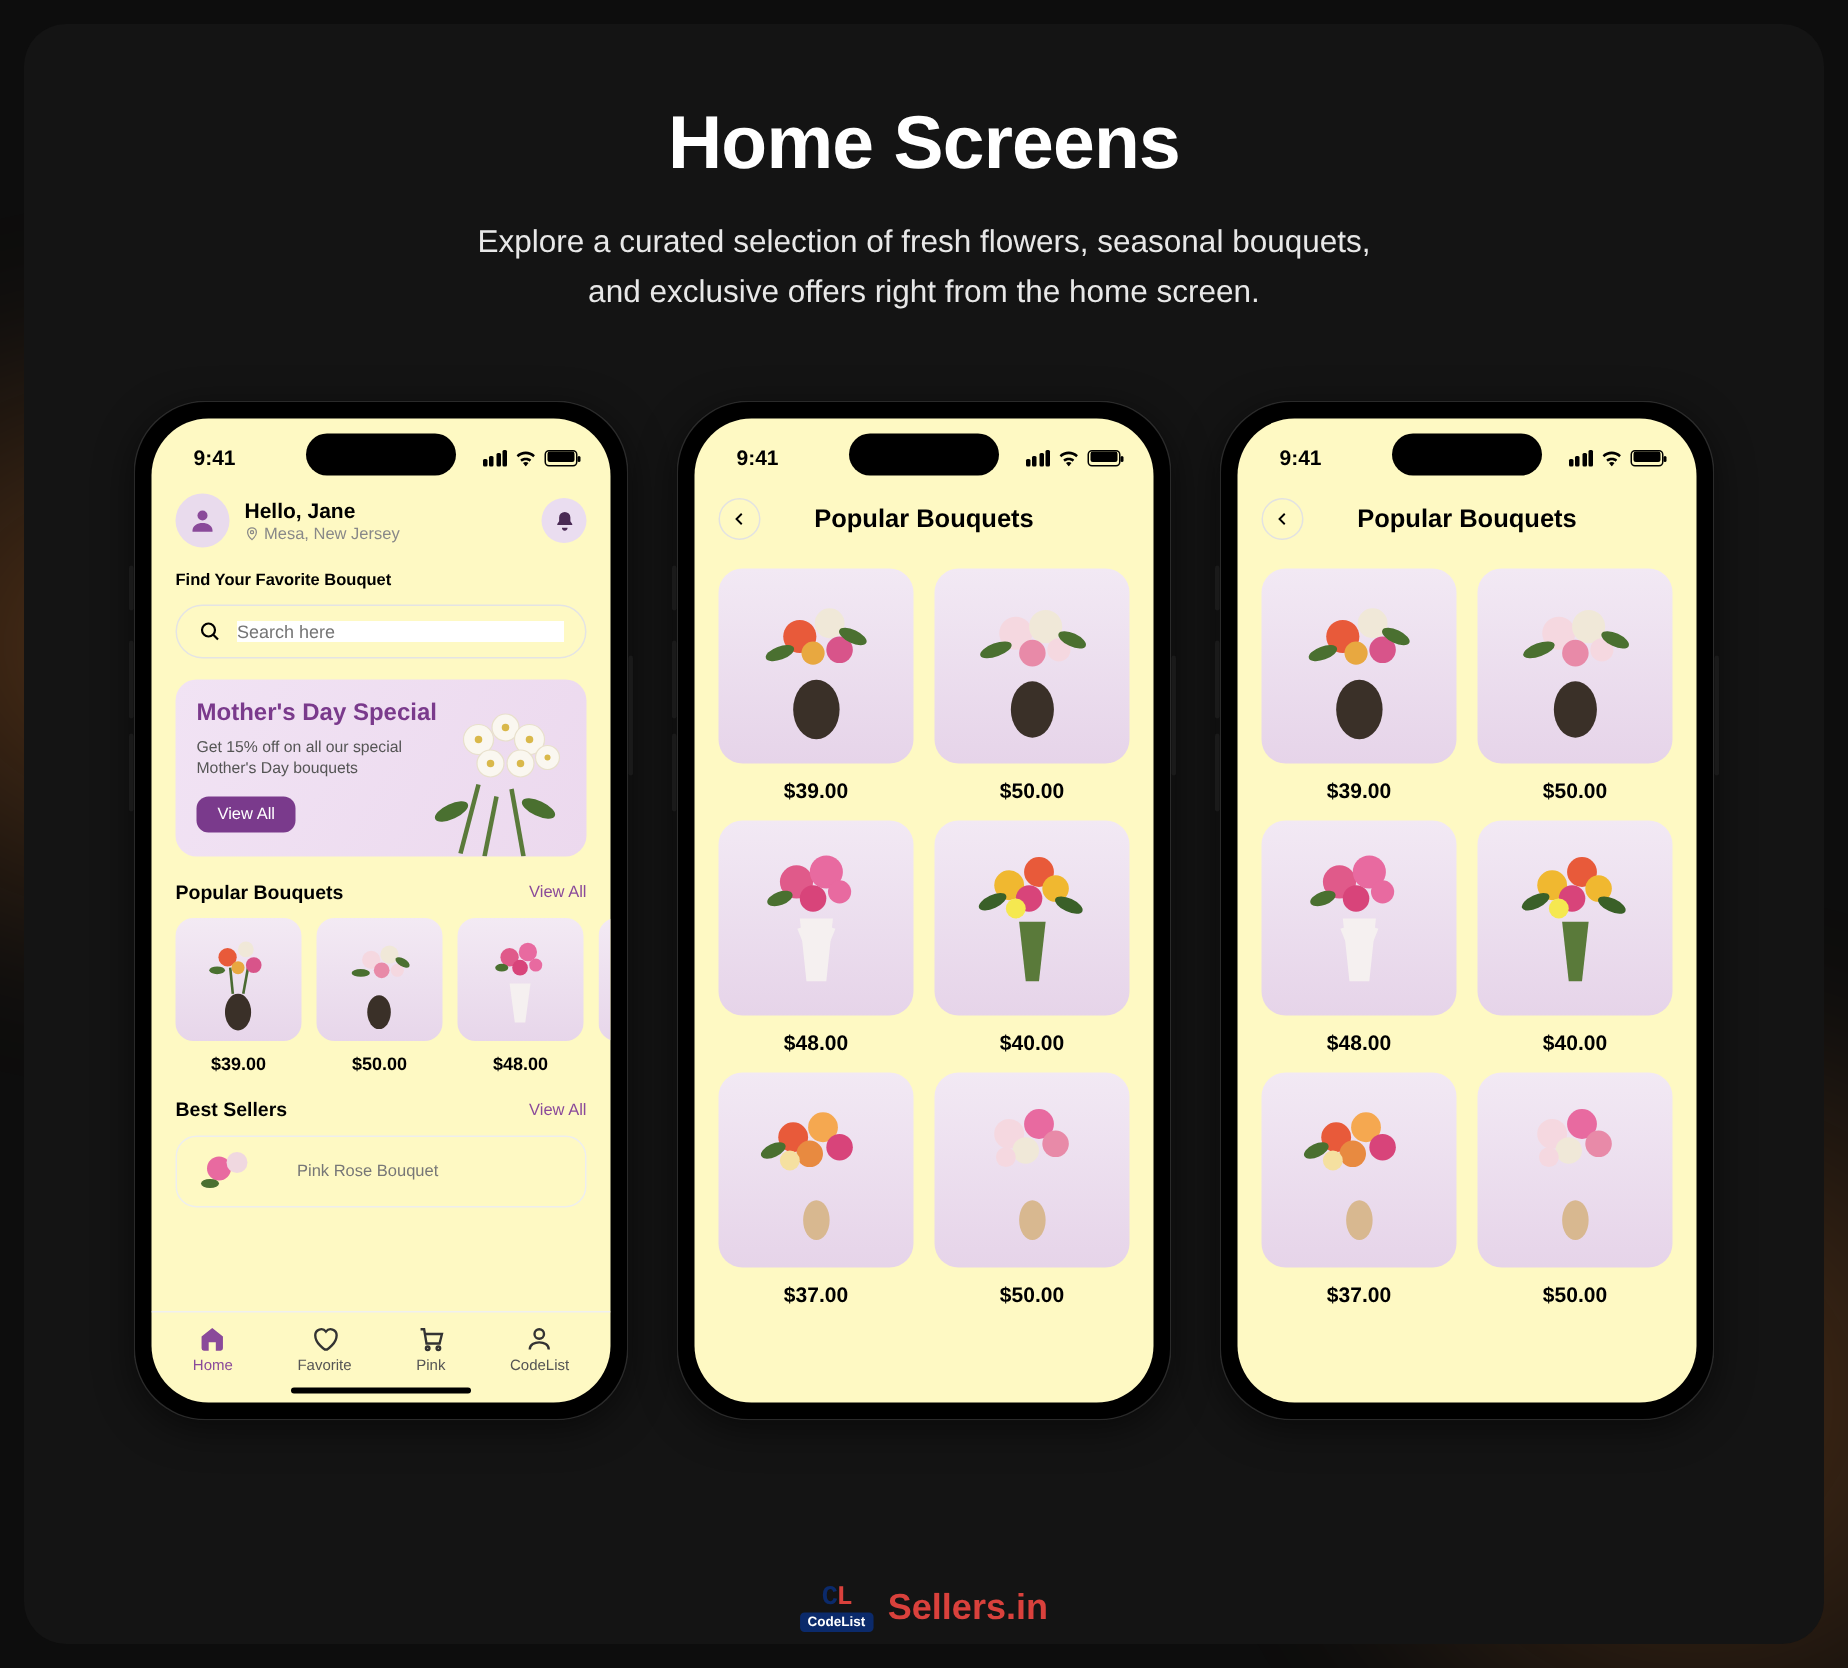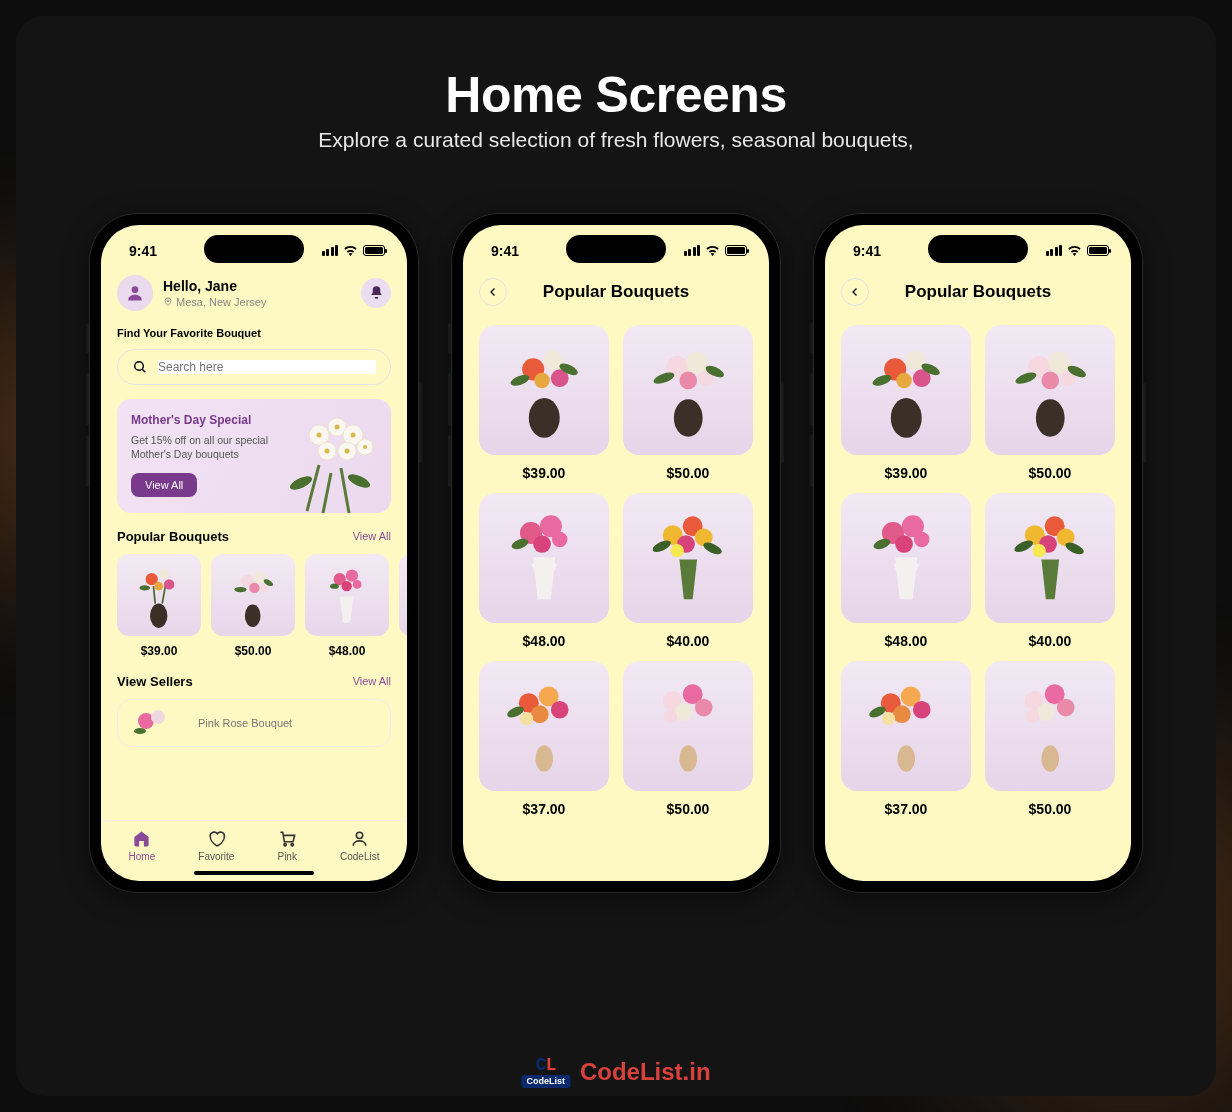--- a/index.html
+++ b/index.html
@@ -39,20 +39,21 @@
     color: #fff;
     font-size: 50px;
     font-weight: 700;
     text-align: center;
     letter-spacing: -0.5px;
   }
   .page-sub {
     color: #e8e8e8;
     font-size: 21px;
     text-align: center;
+    margin-top: 22px;
     line-height: 1.55;
   }
   .phones {
     display: flex;
     justify-content: center;
     gap: 32px;
     margin-top: 56px;
   }
   .phone {
     width: 330px;
@@ -105,21 +106,21 @@
   .userrow { display:flex; align-items:center; gap:10px; margin-top:4px; }
   .avatar { width:36px; height:36px; border-radius:50%; background:#e9dbed; display:flex; align-items:center; justify-content:center; }
   .avatar svg { width:20px; height:20px; }
   .hello { font-size:14px; font-weight:700; }
   .loc { font-size:11px; color:#888; display:flex; align-items:center; gap:3px; margin-top:2px;}
   .bell { margin-left:auto; width:30px; height:30px; border-radius:50%; background:#eaddf0; display:flex; align-items:center; justify-content:center; }
   .h1 { font-size:11px; font-weight:700; margin-top:16px; }
   .search { margin-top:10px; height:36px; border-radius:20px; border:1px solid #e4e4e4; display:flex; align-items:center; padding:0 14px; gap:10px; }
   .search input { border:none; outline:none; font-size:12px; flex:1; color:#333;}
   .banner { margin-top:14px; background:linear-gradient(120deg,#f1e3f4,#ecd9ee); border-radius:14px; padding:14px 14px 16px; position:relative; overflow:hidden; }
-  .banner-title { color:#7a3a8c; font-weight:700; font-size:12px; }
+  .banner-title { color:#7a3a8c; font-weight:700; font-size:16px; }
   .banner-sub { font-size:10.5px; color:#555; margin-top:6px; max-width:140px; line-height:1.35;}
   .viewall-btn { margin-top:12px; background:#7a3a8c; color:#fff; font-size:11px; border:none; padding:6px 14px; border-radius:8px; font-weight:500;}
   .banner-flower { position:absolute; right:0; bottom:0; width:120px; height:110px; }
   .secrow { display:flex; justify-content:space-between; align-items:center; margin-top:16px;}
   .sec-title { font-size:13px; font-weight:700; }
   .sec-link { font-size:11px; color:#8a4a9a; }
   .hscroll { display:flex; gap:10px; margin-top:10px; }
   .prod { width:84px; flex:0 0 84px; }
   .prod .img { width:84px; height:82px; border-radius:12px; background:linear-gradient(#f3eaf4,#e7d6ea); display:flex; align-items:center; justify-content:center; overflow:hidden;}
   .prod .price { font-size:12px; font-weight:600; text-align:center; margin-top:8px;}
@@ -160,20 +161,21 @@
 </head>
 <body>
 
 <div class="glow1"></div>
 <div class="glow2"></div>
 
 <div class="stage">
   <div class="page-title">Home Screens</div>
   <div class="page-sub">
     <span>Explore a curated selection of fresh flowers, seasonal bouquets,</span><br>
+    <span>and exclusive offers right from the home screen.</span>
   </div>
 
   <div class="phones">
 
     <div class="phone">
       <div class="sidebtn sb-l1"></div>
         <div class="sidebtn sb-l2"></div>
         <div class="sidebtn sb-l3"></div>
         <div class="sidebtn sb-r"></div>
       <div class="screen">
@@ -319,21 +321,21 @@
               <div class="img">
                   <svg class="flower-svg" viewBox="0 0 80 80">
                     <circle cx="38" cy="26" r="7" fill="#f0b830"></circle>
                     <circle cx="50" cy="22" r="6" fill="#e85a3a"></circle>
                   </svg>
                 </div>
             </div>
           </div>
 
           <div class="secrow">
-            <div class="sec-title">View Sellers</div>
+            <div class="sec-title">Best Sellers</div>
             <div class="sec-link">View All</div>
           </div>
           <div class="bestcard">
             <svg width="44" height="40" viewBox="0 0 44 40">
                 <circle cx="16" cy="18" r="8" fill="#e86aa0"></circle>
                 <circle cx="28" cy="14" r="7" fill="#f0d8e0"></circle>
                 <ellipse cx="10" cy="28" rx="6" ry="3" fill="#4a7030"></ellipse>
               </svg>
             <span style="font-size:11px;color:#777">Pink Rose Bouquet</span>
           </div>
@@ -619,15 +621,15 @@
       </div>
     </div>
 
   </div>
 
   <div class="watermark">
     <div class="wm-wrap">
       <div class="wm-cl"><span class="c">C</span><span class="l">L</span></div>
       <div class="wm-badge">CodeList</div>
     </div>
-    <span>CodeList.in</span>
+    <span>Sellers.in</span>
   </div>
 </div>
 
 </body></html>

